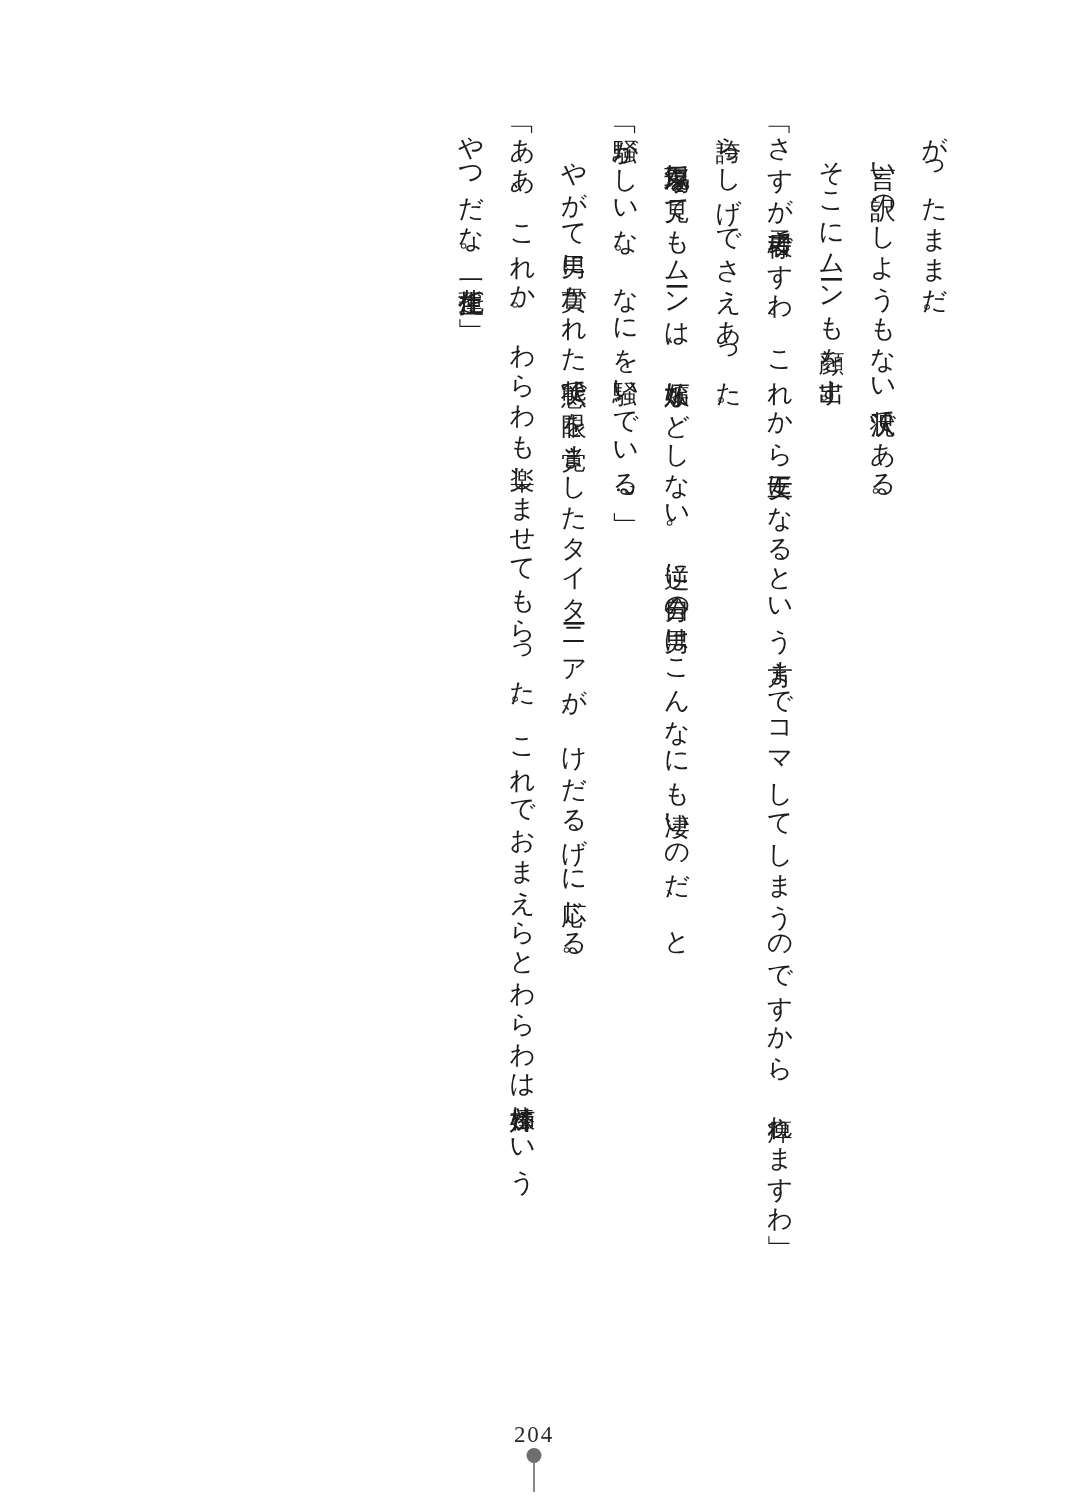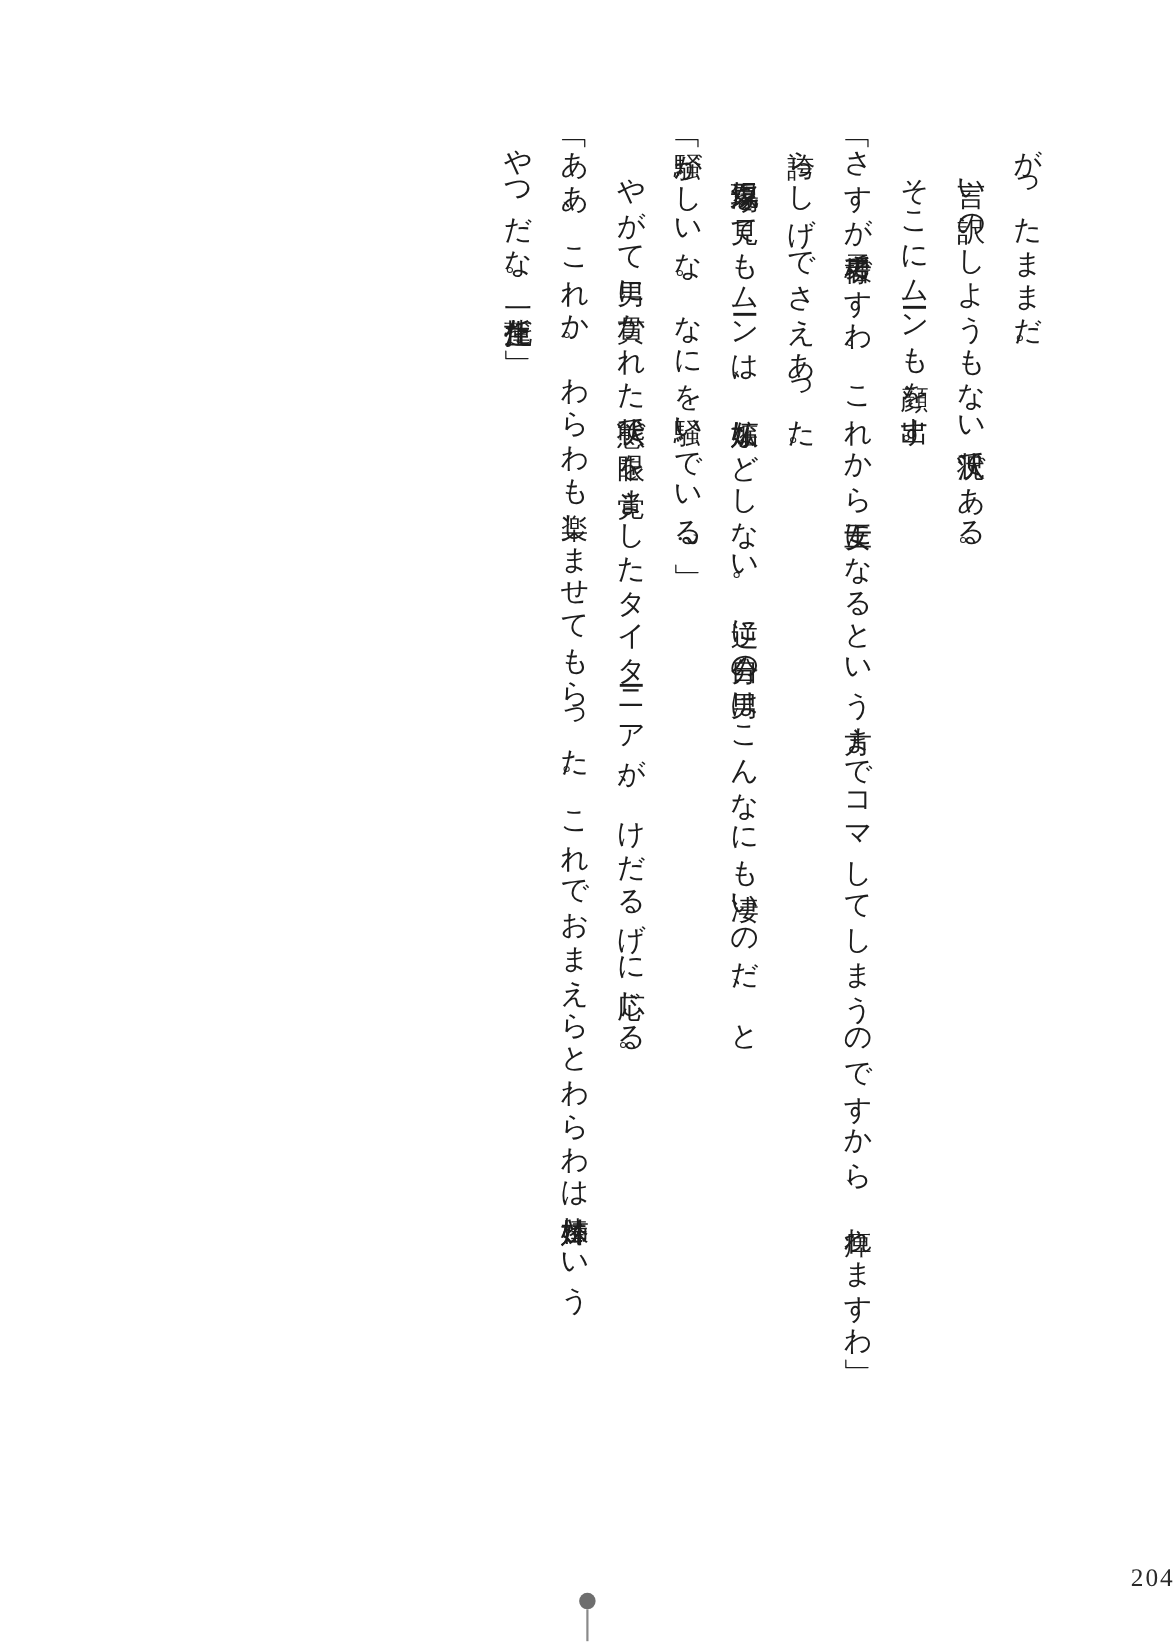--- a/index.html
+++ b/index.html
@@ -49,21 +49,21 @@
   .text-body p.indent {
     text-indent: 1em;
   }
 
   
   .page-number {
     position: absolute;
     left: 0;
     right: 0;
     bottom: 52px;
-    text-align: right;
+    text-align: center;
     font-size: 23px;
     letter-spacing: 0.08em;
     color: #2a2a2a;
     font-family: "Liberation Serif", "DejaVu Serif", serif;
   }
 
   .footer-mark {
     position: absolute;
     left: 50%;
     transform: translateX(-50%);

